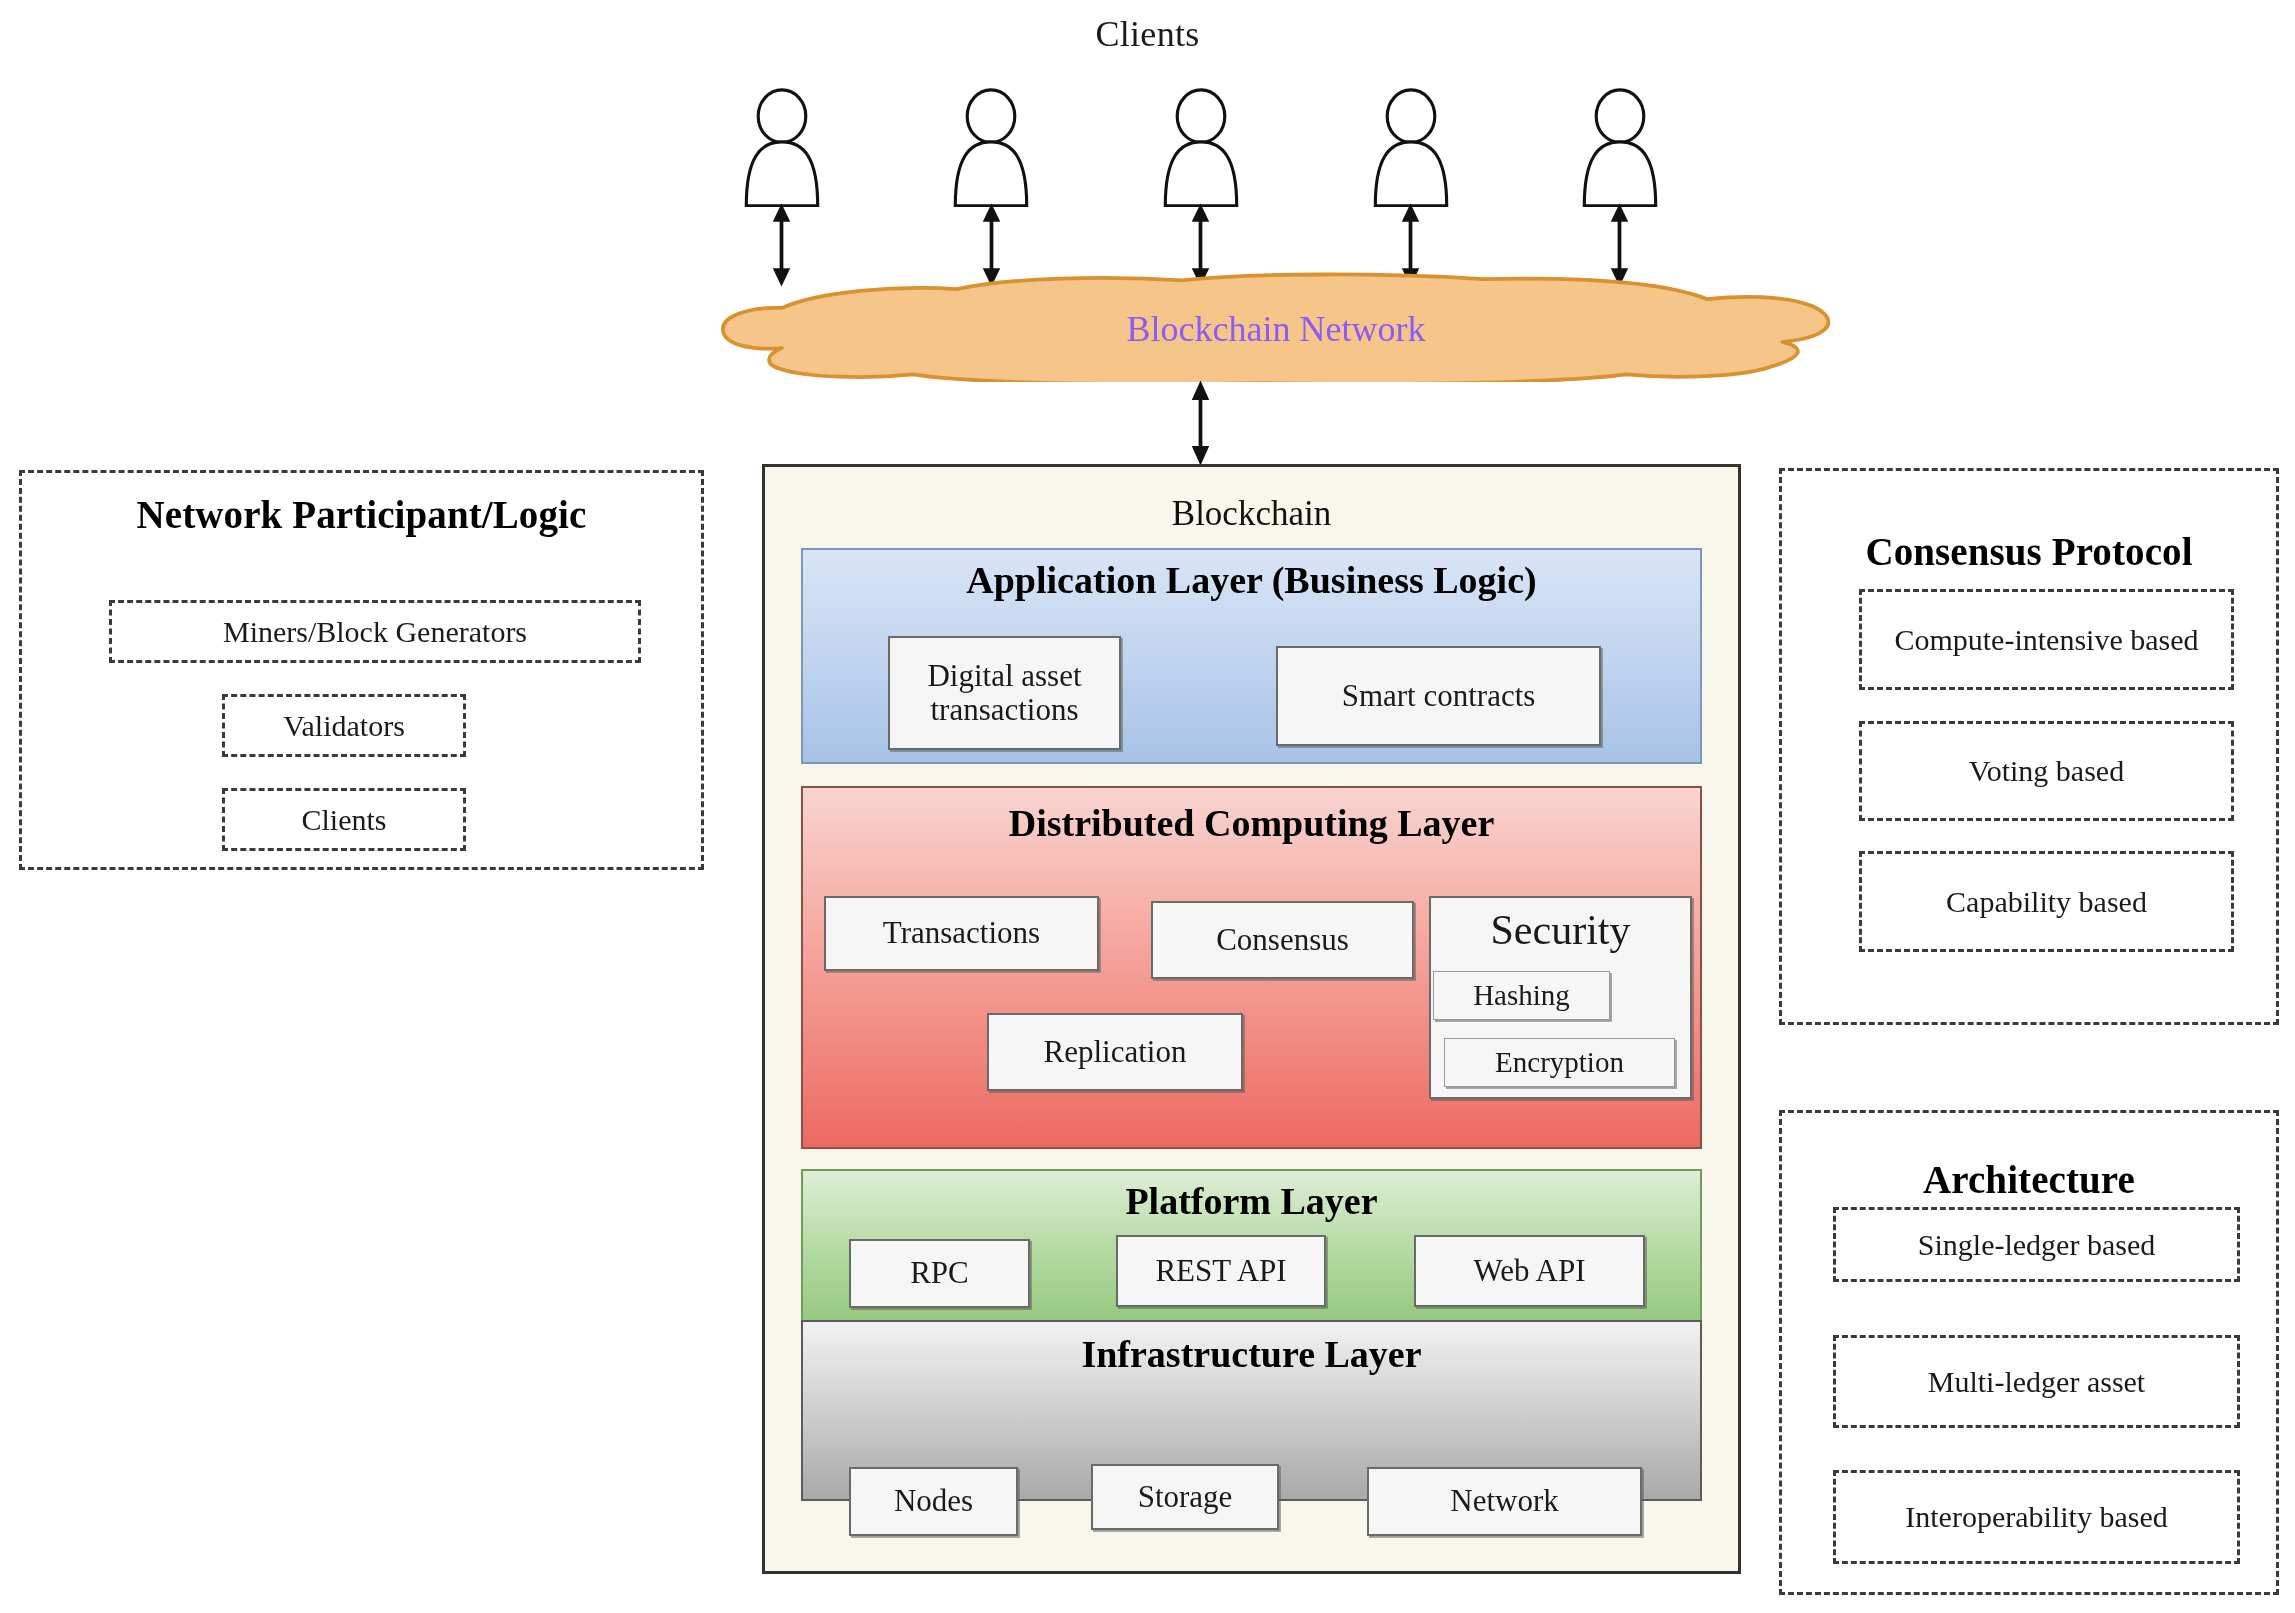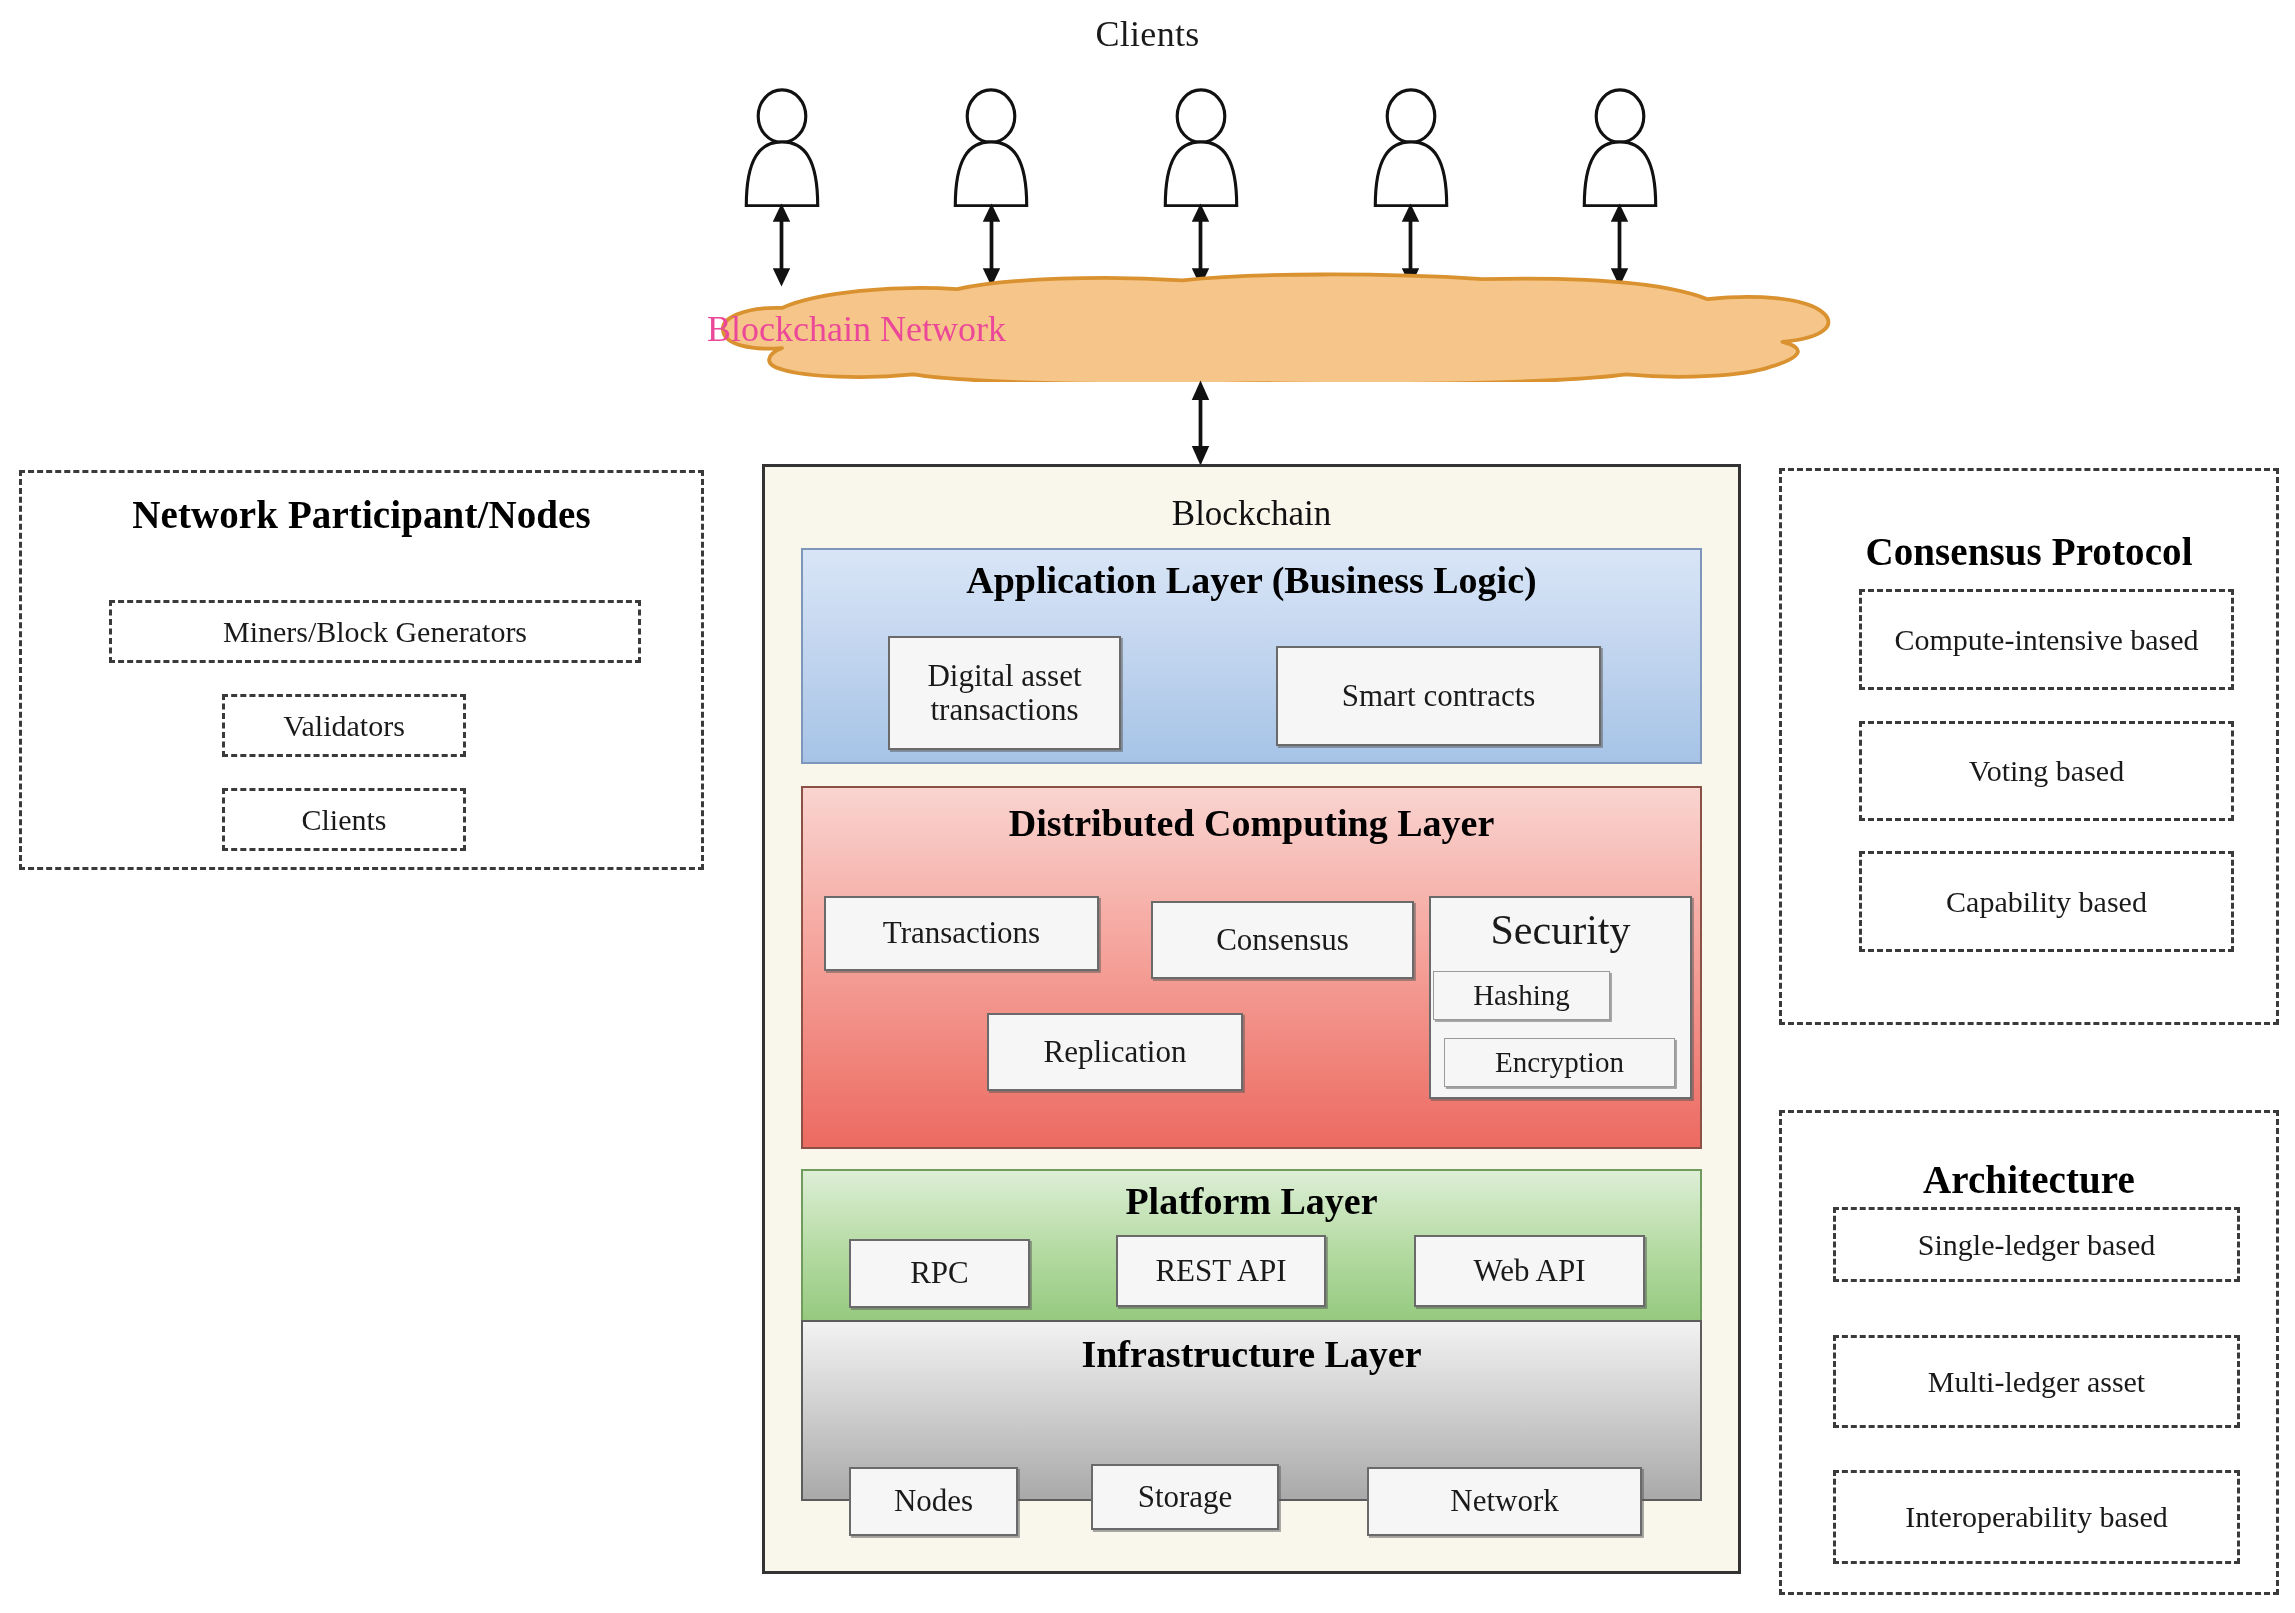--- a/index.html
+++ b/index.html
@@ -20,22 +20,22 @@
   .client-fig{width:94px;height:119px;}
   .client-fig svg{display:block;width:94px;height:119px;}
 
   
   .varrow svg{display:block;}
 
   
   #cloud-wrap{left:707px;top:269px;width:1138px;height:113px;}
   #cloud-wrap svg{display:block;width:1138px;height:113px;}
   #cloud-label{
-    left:707px;top:308px;width:1138px;
-    font-size:36px;color:#ec4899;
+    left:707px;top:308px;width:1138px;text-align:center;
+    font-size:36px;color:#8b5cf6;
   }
 
   
   .dash-panel{
     border:3.1px dashed #3a3a3a;background:#ffffff;
     box-sizing:border-box;
   }
   .panel-title{
     text-align:center;font-weight:bold;font-size:39px;
     letter-spacing:0.1px;color:#000;
@@ -192,21 +192,21 @@
 
 <div class="abs varrow" style="left:1188px;top:380px;">
   <svg width="25" height="86" viewBox="0 0 40 138">
       <line x1="20" y1="12" x2="20" y2="126" stroke="#111" stroke-width="6"></line>
       <polygon points="20,1 6,32 34,32" fill="#111"></polygon>
       <polygon points="20,137 6,106 34,106" fill="#111"></polygon>
     </svg>
 </div>
 
 <div class="abs dash-panel" style="left:19px;top:470px;width:685px;height:400px;">
-  <div class="panel-title" style="margin-top:19px;">Network Participant/Nodes</div>
+  <div class="panel-title" style="margin-top:19px;">Network Participant/Logic</div>
 </div>
 <div class="abs dash-box" style="left:109px;top:600px;width:532px;height:63px;">
   <span>Miners/Block Generators</span>
 </div>
 <div class="abs dash-box" style="left:222px;top:694px;width:244px;height:63px;">
   <span>Validators</span>
 </div>
 <div class="abs dash-box" style="left:222px;top:788px;width:244px;height:63px;">
   <span>Clients</span>
 </div>

